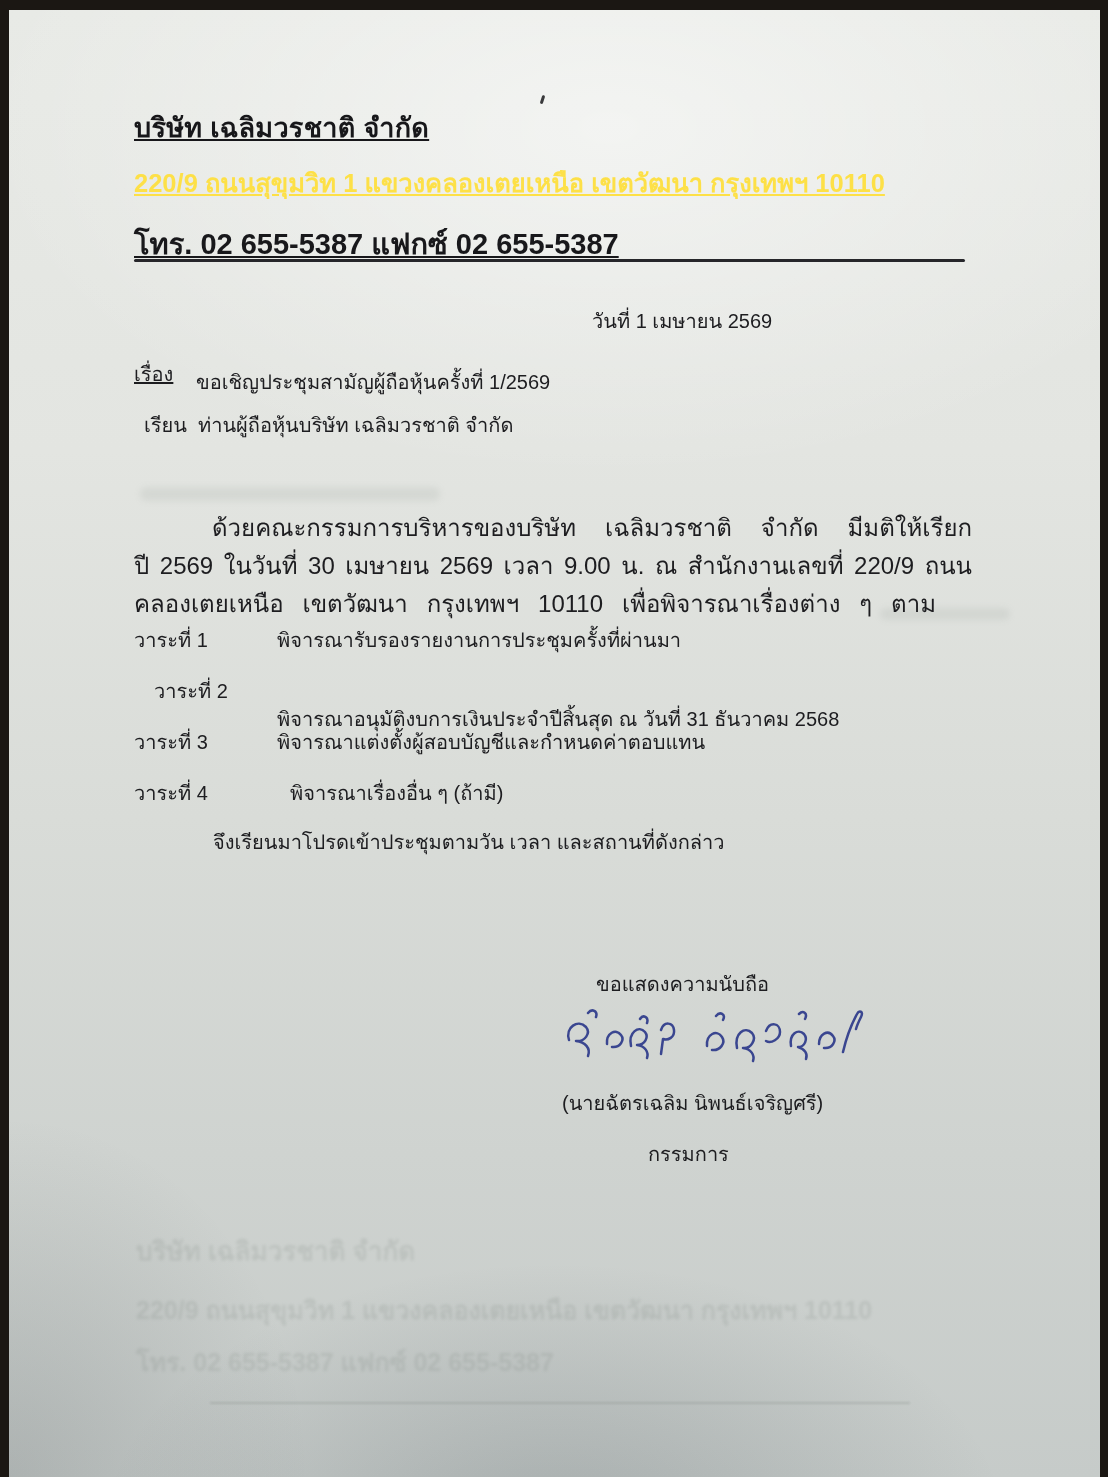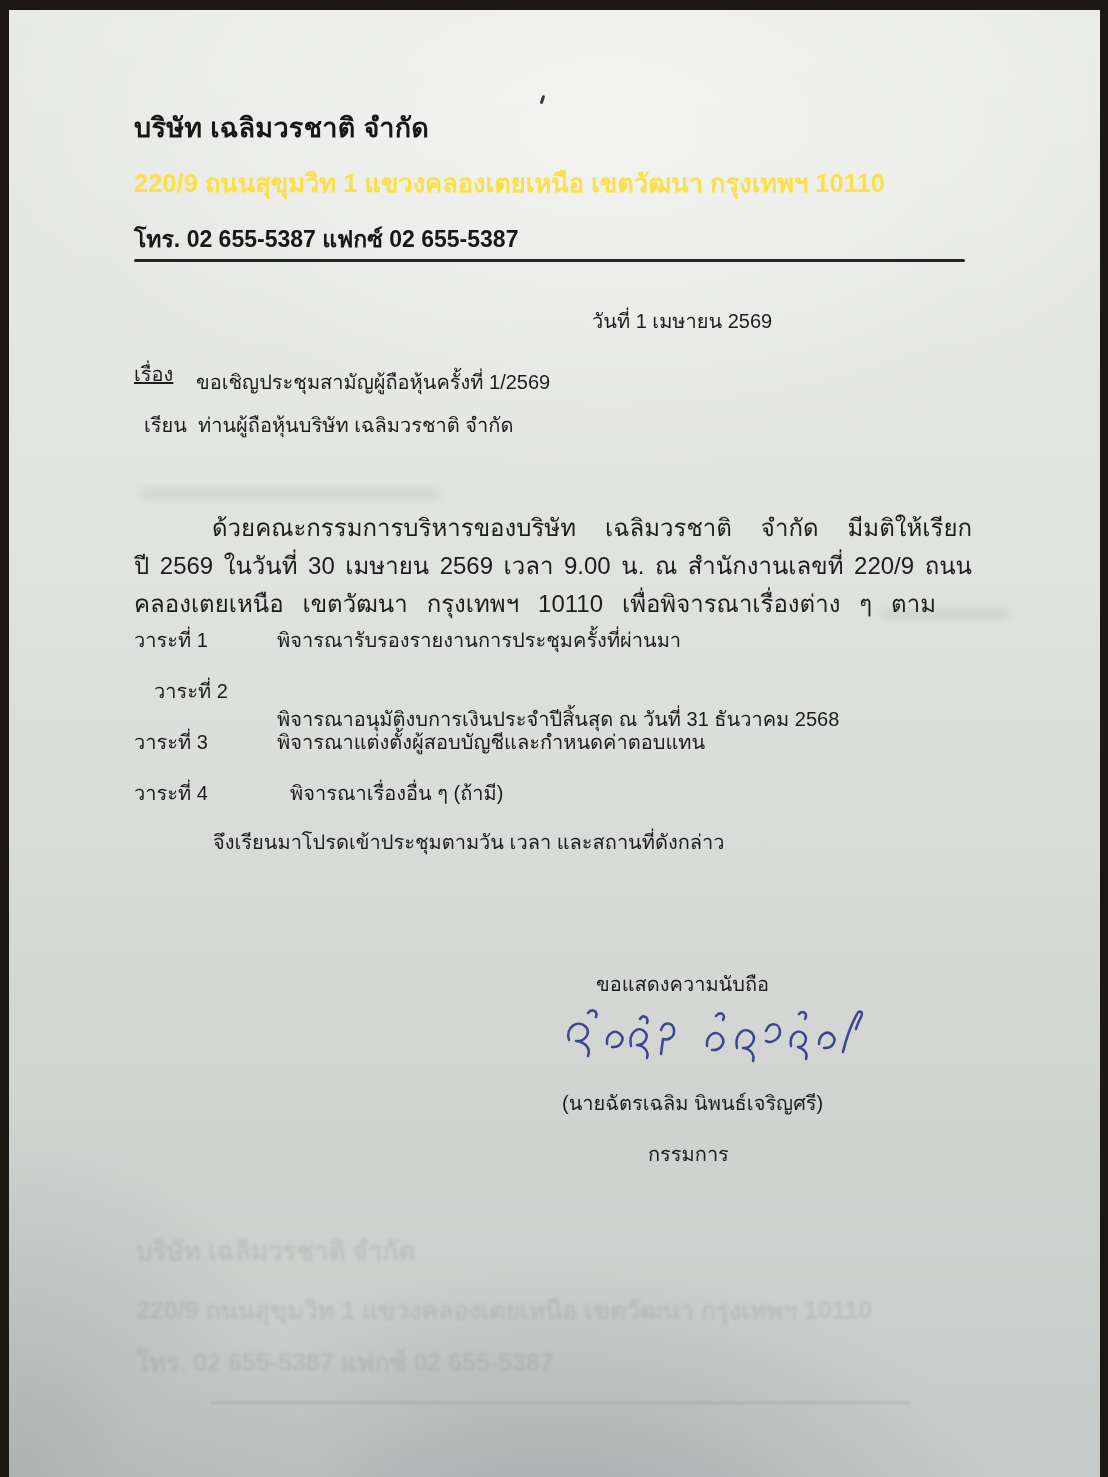--- a/index.html
+++ b/index.html
@@ -22,21 +22,21 @@
   }
   
   .edge{position:absolute;background:#1b1713;}
   #edge-top{top:0;left:0;width:100%;height:10px;}
   #edge-left{top:0;left:0;width:9px;height:100%;}
   #edge-right{top:0;right:0;width:8px;height:100%;}
   #edge-corner-tr{top:0;right:0;width:26px;height:90px;
     background:linear-gradient(250deg,#1b1713 35%,rgba(27,23,19,0) 60%);}
   #content{position:absolute;inset:0;}
   .line{position:absolute;white-space:nowrap;color:#1d1d20;}
-  .bold{font-weight:bold;}
+  .bold{font-weight:bold;text-decoration:underline;}
   .hdr{font-size:27px;letter-spacing:.3px;color:#17171a;}
   .body-size{font-size:20px;}
   .rule{position:absolute;background:#26262a;height:3px;border-radius:2px;}
   .jline{position:absolute;color:#1d1d20;font-size:24px;white-space:normal;
          text-align:justify;text-align-last:justify;overflow:hidden;height:36px;}
   .ghost{position:absolute;white-space:nowrap;color:#6d7770;opacity:.16;
          filter:blur(1.6px);font-weight:bold;}
   .ghost-rule{position:absolute;height:2px;background:#7b837d;opacity:.28;filter:blur(1px);}
   .smudge{position:absolute;background:#8a938c;opacity:.14;filter:blur(3px);border-radius:6px;}
   #speck{position:absolute;left:541px;top:95px;width:2.5px;height:9px;background:#3a3a3c;
@@ -47,21 +47,21 @@
 </head>
 <body>
 
 <div id="photo">
   <div id="paper"></div>
 
   <div id="content">
 
     <div class="line bold hdr" style="left:134px;top:106px;">บริษัท เฉลิมวรชาติ  จำกัด</div>
     <div class="line bold" style="left:134px;top:163px;font-size:25.5px;color:#fde047;">220/9 ถนนสุขุมวิท 1 แขวงคลองเตยเหนือ เขตวัฒนา กรุงเทพฯ  10110</div>
-    <div class="line bold" style="left:134px;top:221px;font-size:23px;color:#18181b;">โทร.  02 655-5387  แฟกซ์ 02 655-5387</div>
+    <div class="line bold" style="left:134px;top:221px;font-size:29px;color:#18181b;">โทร.  02 655-5387  แฟกซ์ 02 655-5387</div>
     <div class="rule" style="left:134px;top:259px;width:831px;"></div>
 
     <div class="line body-size" style="left:592px;top:305px;">วันที่  1  เมษายน  2569</div>
 
     <div class="line body-size" style="left:134px;top:358px;text-decoration:underline;">เรื่อง</div>
     <div class="line body-size" style="left:196px;top:358px;margin-top:8px;">ขอเชิญประชุมสามัญผู้ถือหุ้นครั้งที่ 1/2569</div>
 
     <div class="line body-size" style="left:134px;top:409px;margin-left:10px;">เรียน</div>
     <div class="line body-size" style="left:198px;top:409px;">ท่านผู้ถือหุ้นบริษัท เฉลิมวรชาติ  จำกัด</div>
 

